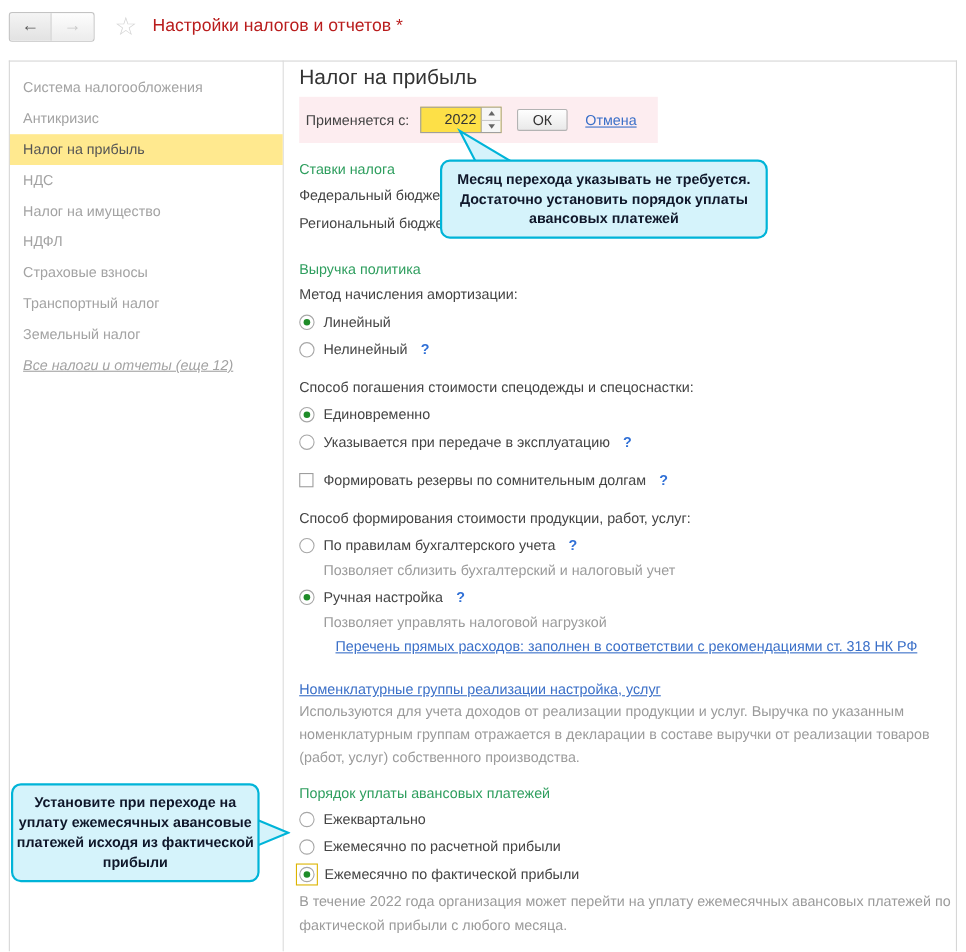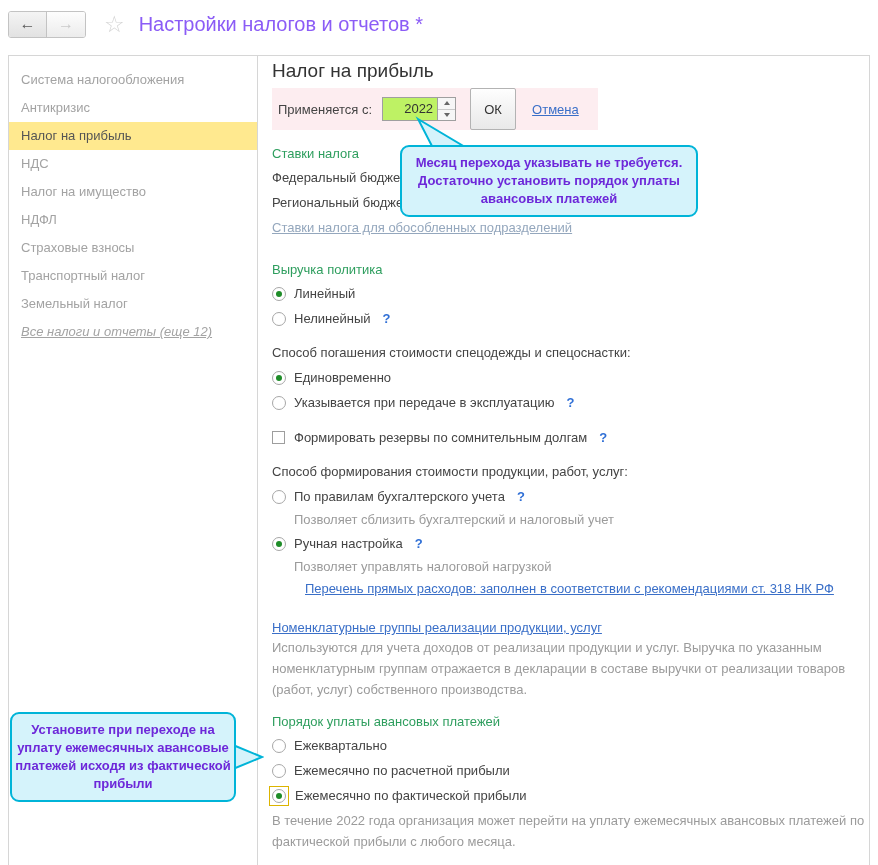--- a/index.html
+++ b/index.html
@@ -9,45 +9,45 @@
 
   
   .topbar { position:absolute; left:0; top:0; right:0; height:48px; display:flex; align-items:center; padding-left:8px; background:#fff; }
   .nav { display:flex; border:1px solid #c3c3c3; border-radius:3px; overflow:hidden; height:27px; }
   .navbtn { width:38px; height:100%; display:flex; align-items:center; justify-content:center;
     background:linear-gradient(#fdfdfd,#ececec); border:none; cursor:pointer; font-size:16px; }
   .navbtn.back { border-right:1px solid #c3c3c3; background:linear-gradient(#f4f4f4,#e2e2e2); }
   .navbtn .glyph { font-weight:bold; color:#5a5a5a; }
   .navbtn.fwd .glyph { color:#c9c9c9; }
   .star { font-size:23px; color:#d4d4d4; margin-left:18px; line-height:1; cursor:pointer; }
-  .page-title { font-size:20px; color:#8b5cf6; margin-left:14px; }
+  .page-title { font-size:16px; color:#b91c1c; margin-left:14px; }
 
   
   .sidebar { position:absolute; left:8px; top:55px; width:250px; bottom:0;
     background:#fff; border:1px solid #d6d6d6; border-bottom:none; padding-top:10px; }
   .side-item { height:28px; line-height:28px; padding-left:12px; color:#a3a3a3; cursor:pointer; white-space:nowrap; }
   .side-item.selected { background:#ffe98f; color:#555; }
   .side-more { height:28px; line-height:28px; padding-left:12px; color:#a3a3a3; text-decoration:underline; cursor:pointer;font-style:italic; }
 
   .main { position:absolute; left:258px; top:55px; width:612px; bottom:0;
     background:#fff; border:1px solid #d6d6d6; border-left:none; border-bottom:none; padding:4px 8px 0 14px; }
 
   .main-title { font-size:19px; color:#333; font-weight:normal; margin-bottom:6px; }
 
   
   .applybar { width:326px; height:42px; background:#fdedf0; display:flex; align-items:center; padding-left:6px; margin-bottom:8px; }
   .applybar .lbl { color:#444; margin-right:10px; }
-  .yearbox { display:flex; width:74px; height:24px; border:1px solid #9f9f9f; background:#bef264; align-items:stretch; }
+  .yearbox { display:flex; width:74px; height:24px; border:1px solid #9f9f9f; background:#fde047; align-items:stretch; }
   .yearval { flex:1; text-align:right; padding:3px 4px 0 0; color:#333; }
   .spin { width:18px; border-left:1px solid #9f9f9f; display:flex; flex-direction:column; }
   .spin div { flex:1; display:flex; align-items:center; justify-content:center; cursor:pointer; background:#f6f6f6; }
   .spin .up { border-bottom:1px solid #c9c9c9; }
   .tri-up { width:0; height:0; border-left:3px solid transparent; border-right:3px solid transparent; border-bottom:4px solid #666; }
   .tri-down { width:0; height:0; border-left:3px solid transparent; border-right:3px solid transparent; border-top:4px solid #666; }
-  .okbtn { margin-left:14px; width:46px; height:42px; border:1px solid #b3b3b3; border-radius:2px;
+  .okbtn { margin-left:14px; width:46px; height:20px; border:1px solid #b3b3b3; border-radius:2px;
     background:linear-gradient(#fefefe,#e9e9e9); color:#333; font-size:13px; cursor:pointer;text-align:center; }
   a.link { color:#3a6fc8; text-decoration:underline; cursor:pointer; }
   .applybar a.link { margin-left:16px; }
 
   
   .gh { color:#2e9e5e; margin-top:16px; margin-bottom:4px; }
   .row { line-height:25px; color:#444; white-space:nowrap; }
   .rel { position:relative; }
   .frag { position:absolute; left:431px; top:0; color:#9b9b9b; }
   a.muted { color:#94a7bd; }
@@ -61,21 +61,21 @@
   .checkbox { width:13px; height:13px; border:1px solid #9e9e9e; background:#fff; margin-right:9px; flex:none; }
   .help { color:#2f6fd6; font-weight:bold; margin-left:12px; cursor:pointer; }
   .note { color:#9b9b9b; margin-left:22px; line-height:22px; }
   .note-link { margin-left:33px; line-height:22px; }
   .lbl-line { margin-top:10px; line-height:24px; color:#444; }
   .desc { color:#9b9b9b; width:582px; line-height:21px; white-space:normal; margin-top:2px; }
   .bottom-note { color:#9b9b9b; width:598px; line-height:21px; white-space:normal; margin-top:2px; }
 
   
   .callout { position:absolute; background:#d5f3fb; border:2px solid #00b4d8; border-radius:9px;
-    color:#6d28d9; font-weight:600; text-align:center; padding:7px 0; line-height:18px; z-index:6; }
+    color:#0f172a; font-weight:600; text-align:center; padding:7px 0; line-height:18px; z-index:6; }
   .callout-top { left:400px; top:145px; width:298px; }
   .callout-bottom { left:10px; top:712px; width:226px; }
   .tail { position:absolute; z-index:5; }
 </style>
 </head>
 <body>
 
 <div class="page">
 
   <div class="topbar">
@@ -122,23 +122,23 @@
       </div>
       <button class="okbtn">ОК</button>
       <a class="link">Отмена</a>
     </div>
 
     <div class="gh">Ставки налога</div>
     <div class="row">Федеральный бюджет:</div>
     <div class="row rel">
       <span>Региональный бюджет:</span>
     </div>
-    <div class="row"><a class="link muted">Ставки налога для обособленных подразделений</a></div>
 
     <div class="gh" style="margin-top:22px">Выручка политика</div>
+    <div class="lbl-line" style="margin-top:0">Метод начисления амортизации:</div>
     <div class="radio-row">
       <span class="radio checked"></span>
       <span>Линейный</span>
     </div>
     <div class="radio-row">
       <span class="radio"></span>
       <span>Нелинейный</span>
       <span class="help">?</span>
     </div>
 
@@ -167,21 +167,21 @@
     </div>
     <div class="note">Позволяет сблизить бухгалтерский и налоговый учет</div>
     <div class="radio-row">
       <span class="radio checked"></span>
       <span>Ручная настройка</span>
       <span class="help">?</span>
     </div>
     <div class="note">Позволяет управлять налоговой нагрузкой</div>
     <div class="note-link"><a class="link">Перечень прямых расходов: заполнен в соответствии с рекомендациями ст. 318 НК РФ</a></div>
 
-    <div style="margin-top:20px"><a class="link">Номенклатурные группы реализации продукции, услуг</a></div>
+    <div style="margin-top:20px"><a class="link">Номенклатурные группы реализации настройка, услуг</a></div>
     <div class="desc">Используются для учета доходов от реализации продукции и услуг. Выручка по указанным номенклатурным группам отражается в декларации в составе выручки от реализации товаров (работ, услуг) собственного производства.</div>
 
     <div class="gh" style="margin-top:14px">Порядок уплаты авансовых платежей</div>
     <div class="radio-row">
       <span class="radio"></span>
       <span>Ежеквартально</span>
     </div>
     <div class="radio-row">
       <span class="radio"></span>
       <span>Ежемесячно по расчетной прибыли</span>

